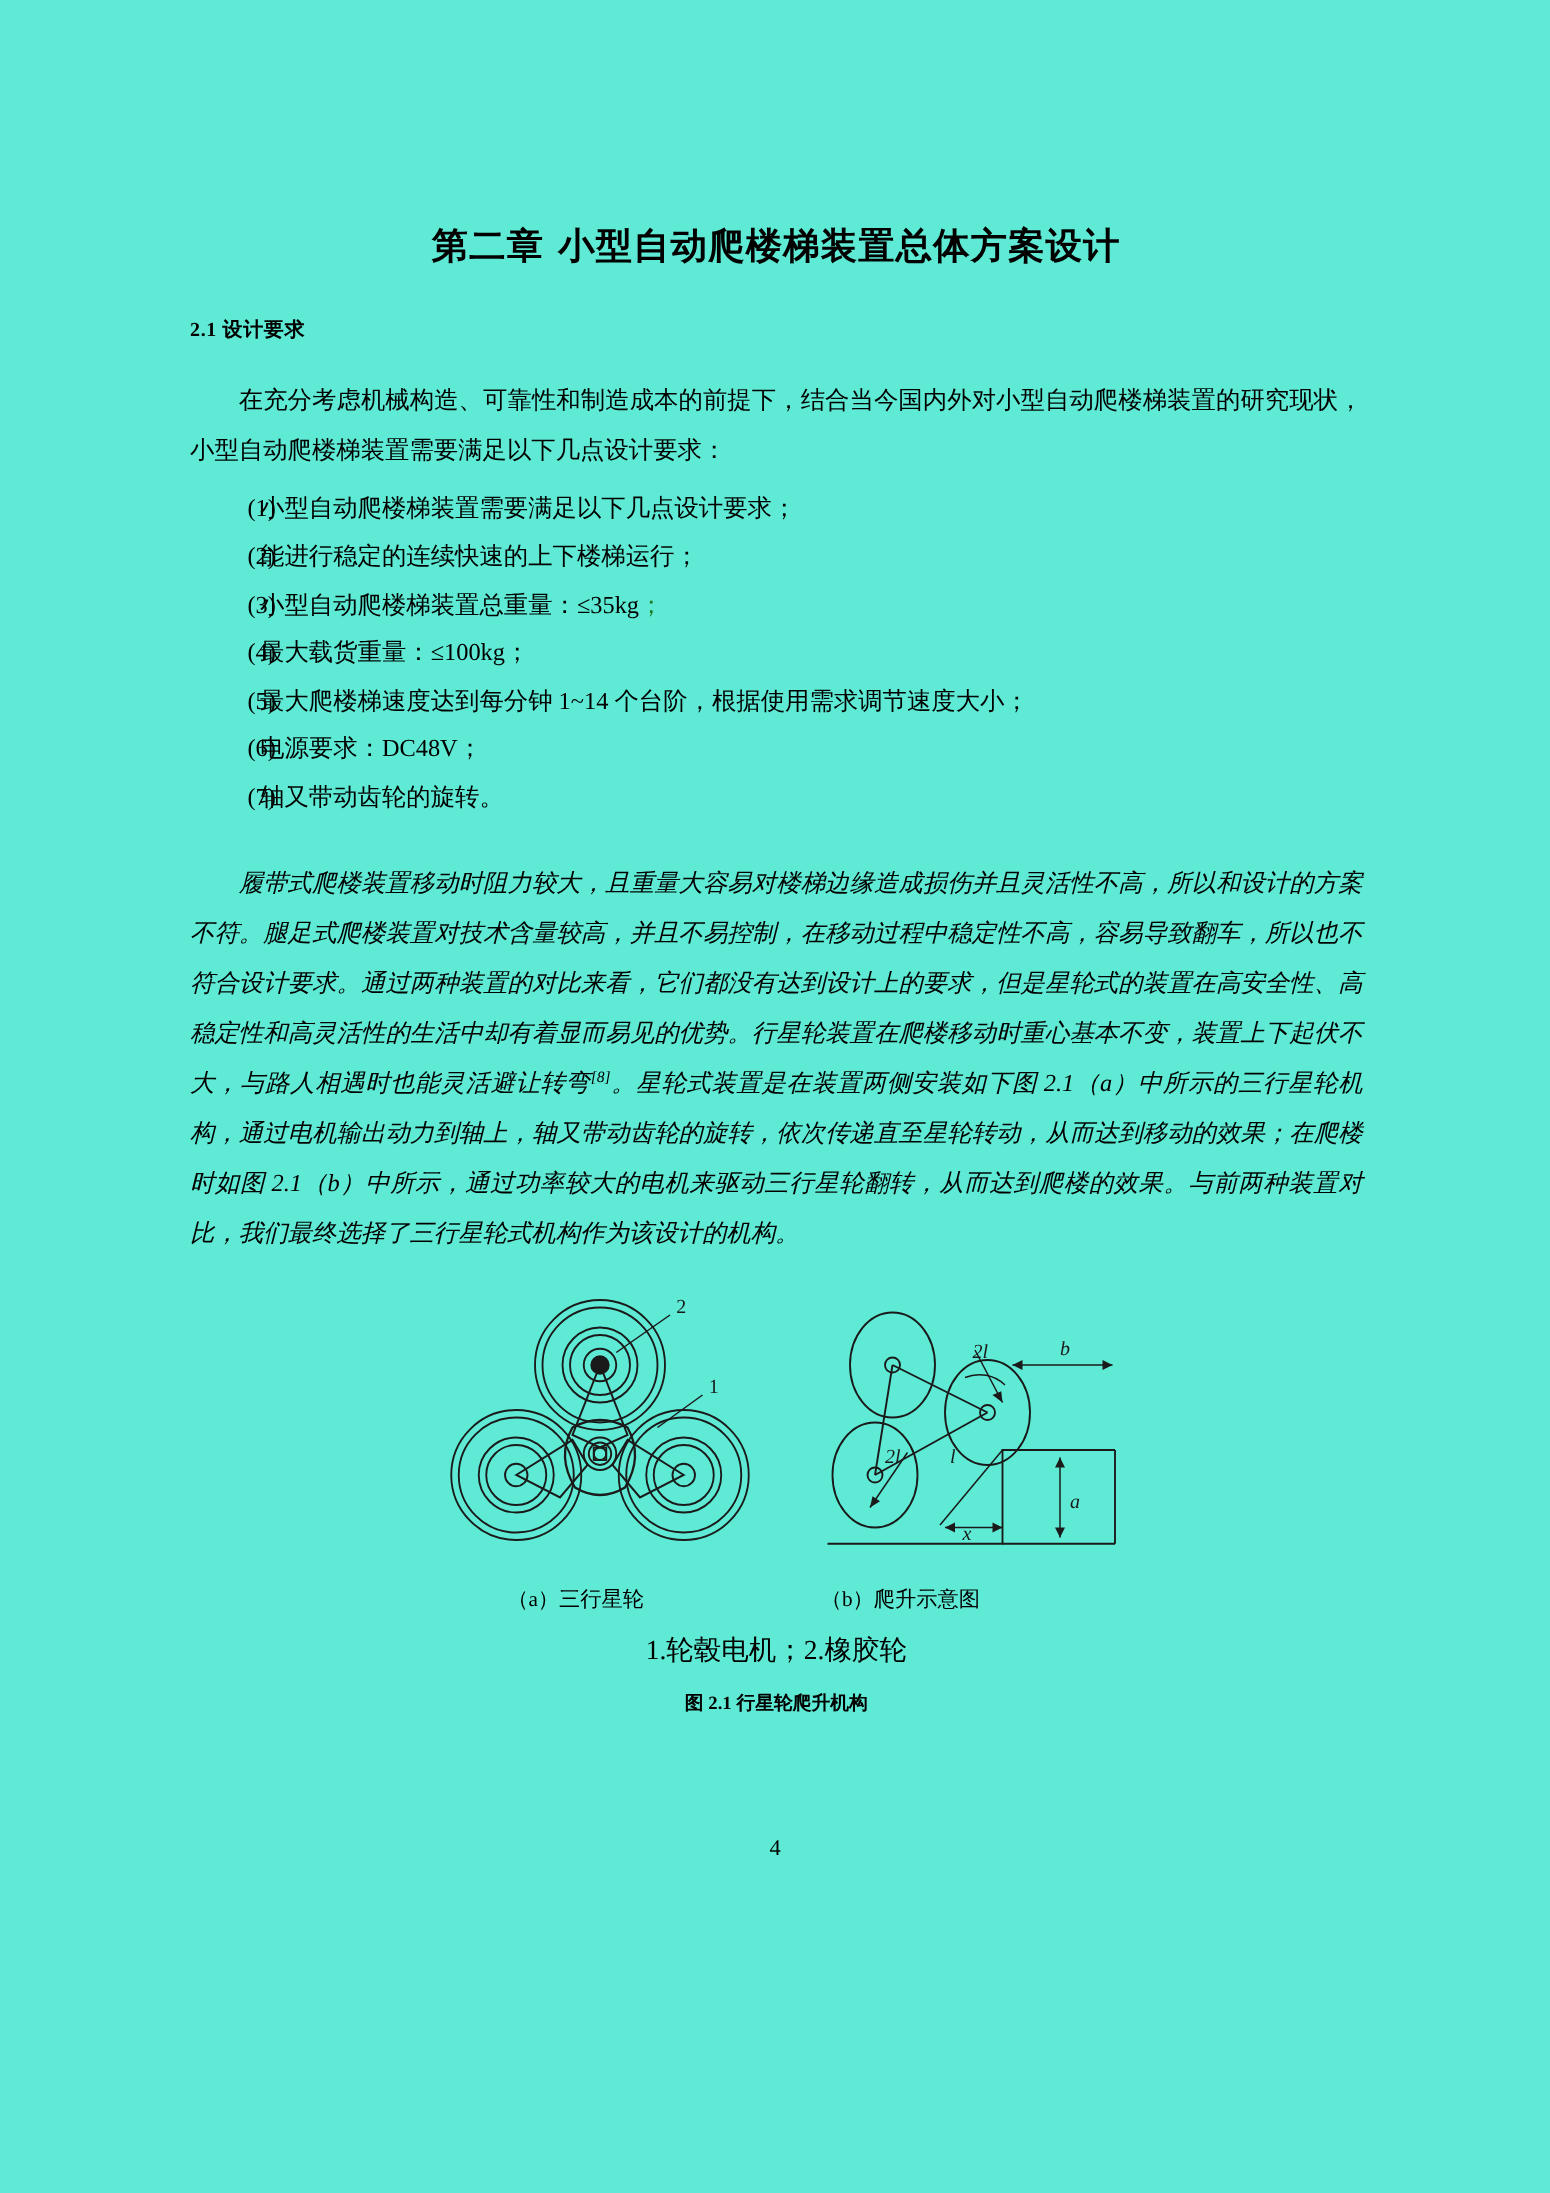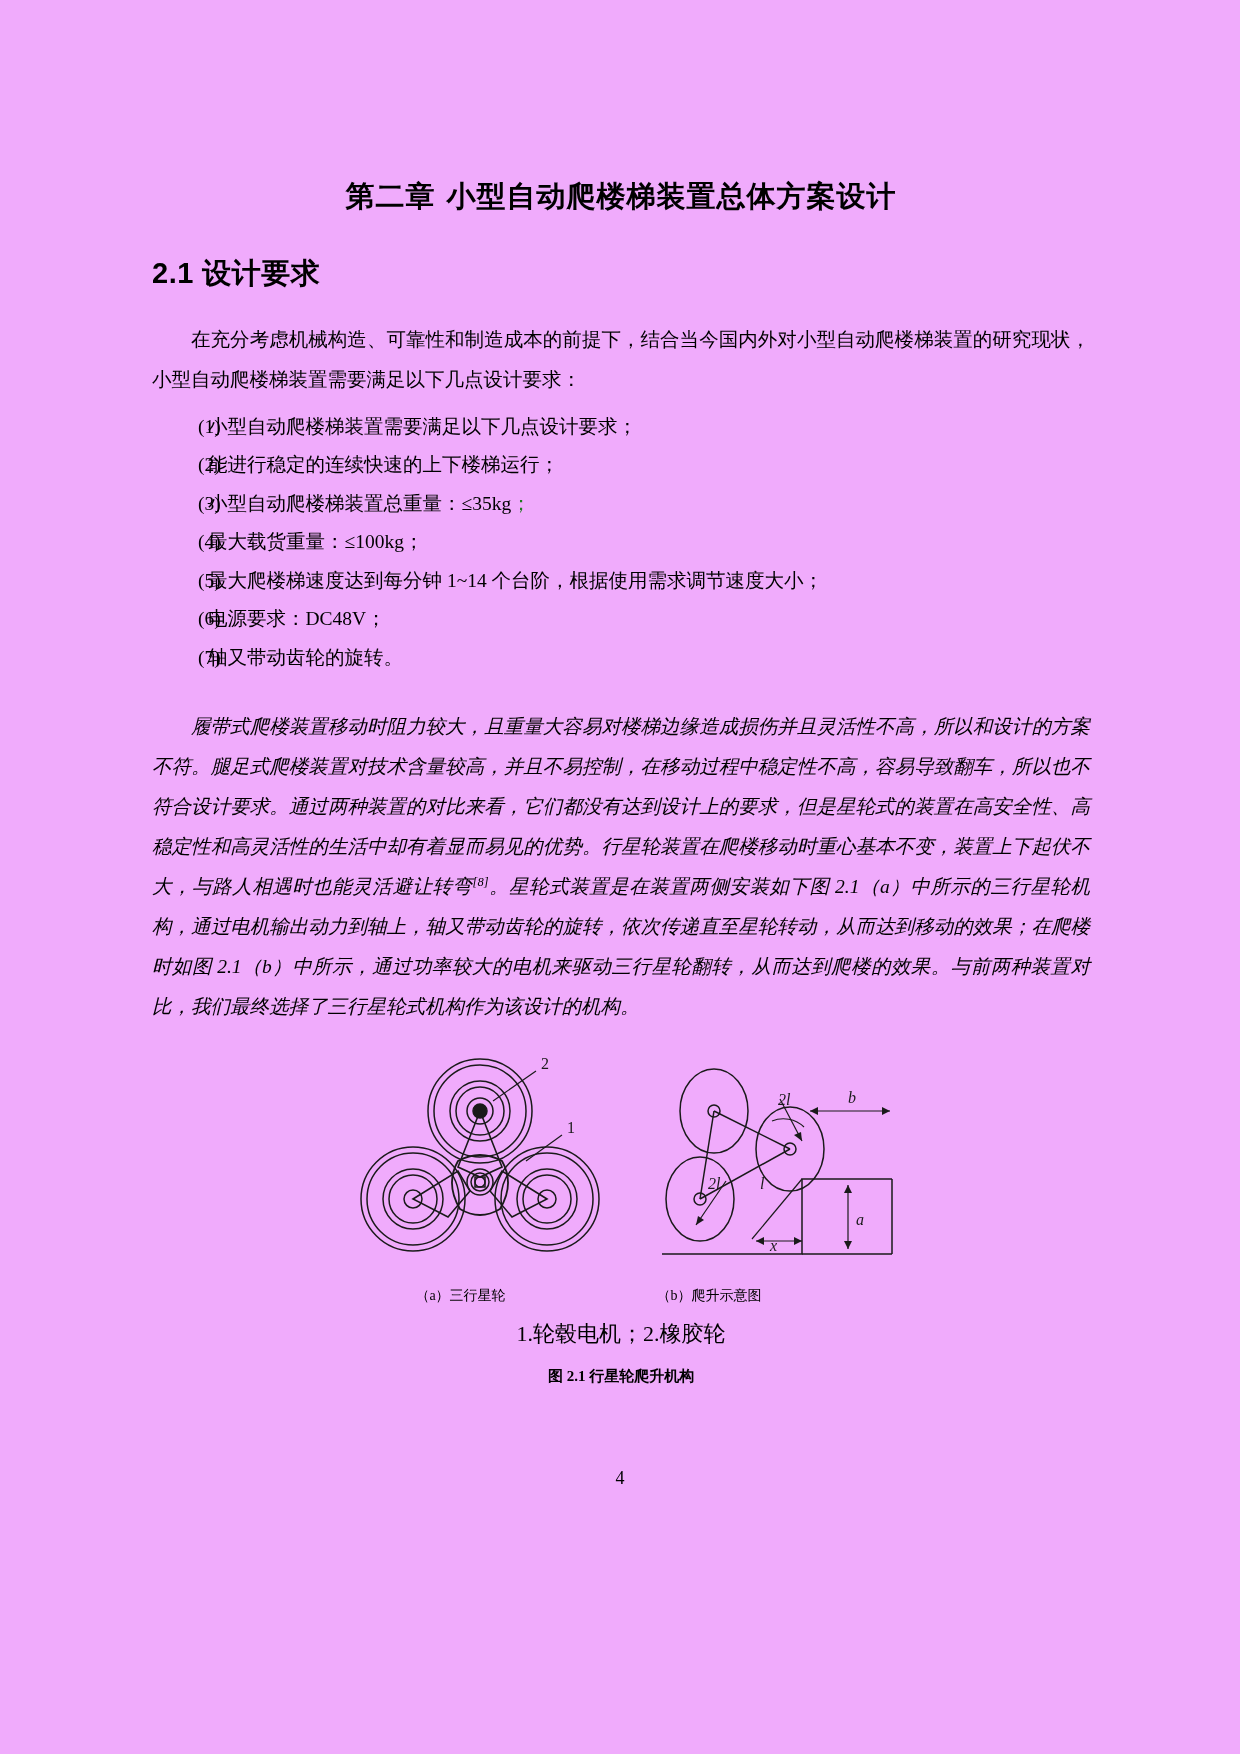--- a/index.html
+++ b/index.html
@@ -4,21 +4,21 @@
 <style>
   html, body {
     margin: 0;
     padding: 0;
     background: #ffffff;
   }
   .page {
     position: relative;
     width: 1240px;
     height: 1754px;
-    background: #f0abfc;
+    background: #5eead4;
     margin: 0 auto;
     overflow: hidden;
     font-family: "Liberation Serif", "DejaVu Serif", serif;
     color: #000000;
   }
   .content {
     position: absolute;
     left: 152px;
     top: 0;
     width: 938px;
@@ -30,22 +30,22 @@
     text-align: center;
     font-family: "DejaVu Sans", "Liberation Sans", sans-serif;
     font-size: 29px;
     font-weight: bold;
     letter-spacing: 1px;
     line-height: 1.3;
   }
 
   
   .section-heading {
-    font-family: Liberation Sans, sans-serif;
-    font-size: 29px;
+    font-family: Liberation Serif, serif;
+    font-size: 16px;
     font-weight: bold;
     letter-spacing: 0.5px;
     margin-top: 38px;
     margin-bottom: 0;
   }
   .section-heading.h22 { margin-top: 46px; }
 
   
   .body-par {
     font-size: 19.5px;
@@ -96,21 +96,21 @@
     justify-content: center;
     align-items: flex-end;
     gap: 22px;
   }
   .fig-a, .fig-b { position: relative; }
   .fig-captions-ab {
     display: flex;
     justify-content: center;
     gap: 71px;
     margin-top: 8px;
-    font-size: 14px;
+    font-size: 17px;
   }
   .fig-cap-a { width: 250px; text-align: center; }
   .fig-cap-b { width: 250px; text-align: left; }
   .fig-legend {
     margin-top: 14px;
     font-size: 22px;
     text-align: center;
   }
   .fig-title {
     margin-top: 18px;

